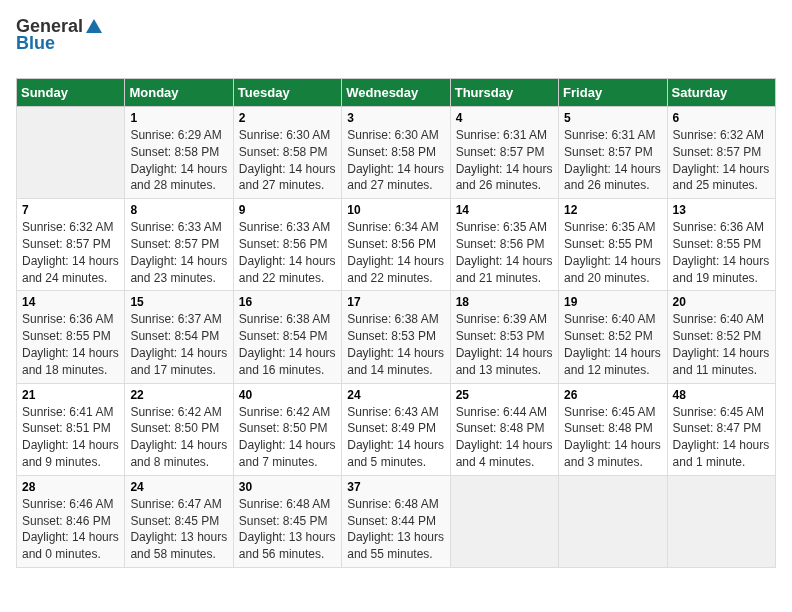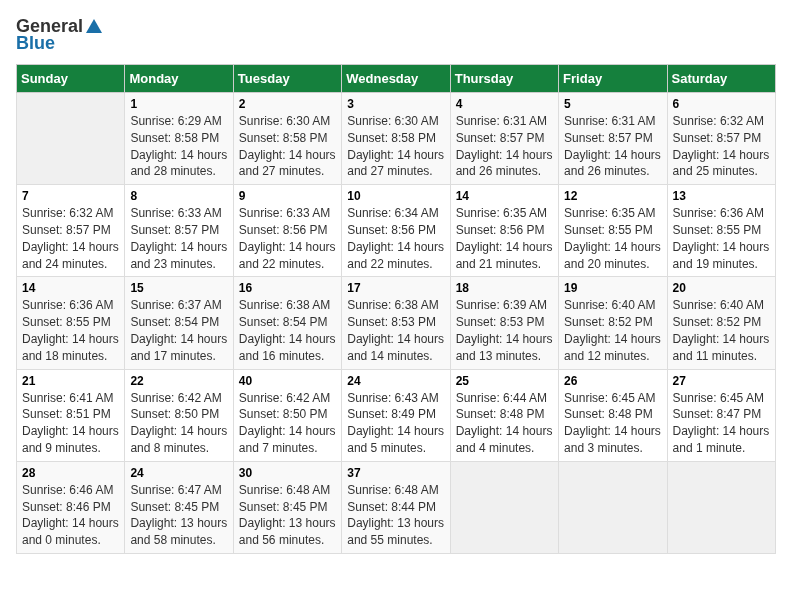--- a/index.html
+++ b/index.html
@@ -7,21 +7,21 @@
       font-family: Arial, sans-serif;
       background: #fff;
       width: 792px;
       min-height: 612px;
       padding: 16px;
     }
     .header-area {
       display: flex;
       justify-content: space-between;
       align-items: flex-end;
-      margin-bottom: 10px;
+      margin-bottom: 24px;
     }
     .logo {
       display: flex;
       flex-direction: column;
       align-items: flex-start;
     }
     .logo-line1 {
       display: flex;
       align-items: center;
     }
@@ -216,21 +216,21 @@
         </td>
         <td>
           <span class="day-number">25</span>
           <div class="day-info">Sunrise: 6:44 AM<br>Sunset: 8:48 PM<br>Daylight: 14 hours<br>and 4 minutes.</div>
         </td>
         <td>
           <span class="day-number">26</span>
           <div class="day-info">Sunrise: 6:45 AM<br>Sunset: 8:48 PM<br>Daylight: 14 hours<br>and 3 minutes.</div>
         </td>
         <td>
-          <span class="day-number">27</span>
+          <span class="day-number">48</span>
           <div class="day-info">Sunrise: 6:45 AM<br>Sunset: 8:47 PM<br>Daylight: 14 hours<br>and 1 minute.</div>
         </td>
       </tr>
       <tr>
         <td>
           <span class="day-number">28</span>
           <div class="day-info">Sunrise: 6:46 AM<br>Sunset: 8:46 PM<br>Daylight: 14 hours<br>and 0 minutes.</div>
         </td>
         <td>
           <span class="day-number">24</span>

